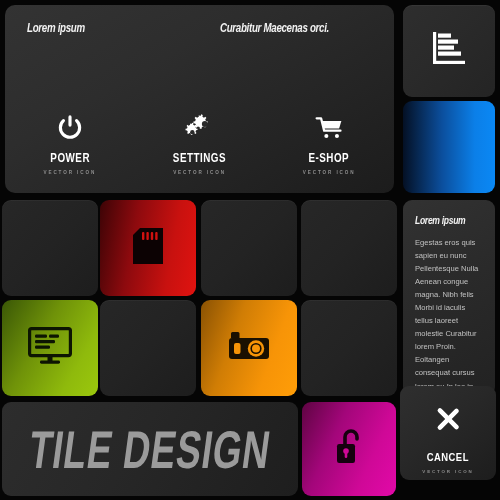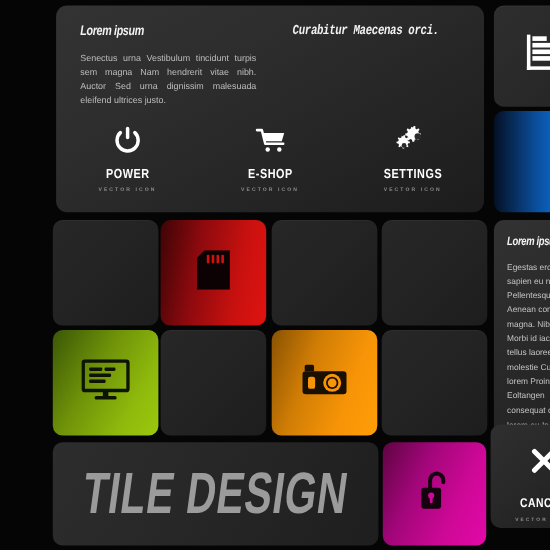--- a/index.html
+++ b/index.html
@@ -9,40 +9,39 @@
     font-family: "Liberation Sans", sans-serif;
     overflow: hidden;
   }
   #stage { position: relative; width: 500px; height: 500px; background: #050505; }
 
   
   .tile {
     position: absolute;
     border-radius: 9px;
     overflow: hidden;
-    margin-left: 46px;
   }
   .tile-dark {
     background: linear-gradient(135deg, #2e2e2e 0%, #2a2a2a 45%, #242424 100%);
     box-shadow: inset 0 1px 0 rgba(255,255,255,0.045);
   }
   .tile-darker {
     background: linear-gradient(135deg, #272727 0%, #232323 50%, #1d1d1d 100%);
     box-shadow: inset 0 1px 0 rgba(255,255,255,0.04);
   }
 
   
   #header {
     left: 5px; top: 5px; width: 389px; height: 188px;
     border-radius: 10px;
     background: linear-gradient(150deg, #333333 0%, #2d2d2d 35%, #242424 70%, #1c1c1c 100%);
   }
   .col { position: absolute; top: 16px; }
   #col-a { left: 22px; width: 160px; }
-  #col-b { left: 215px; width: 165px; font-family: Liberation Mono, monospace; }
+  #col-b { left: 215px; width: 165px; }
   .col-title {
     color: #f2f2f2;
     font-size: 12.5px;
     font-style: italic;
     font-weight: 700;
     letter-spacing: -0.4px;
     transform: scaleX(0.78);
     transform-origin: left center;
     white-space: nowrap;
     margin-bottom: 11px;
@@ -132,72 +131,71 @@
 </style>
 </head>
 <body>
 
 <div id="stage">
 
   <div class="tile" id="header">
 
     <div class="col" id="col-a">
       <div class="col-title">Lorem ipsum</div>
-      <div class="col-body">Senectus urna Vestibulum tincidunt turpis sem magna Nam hendrerit vitae nibh. Auctor Sed urna dignissim malesuada eleifend ultrices justo.</div>
     </div>
 
     <div class="col" id="col-b">
       <div class="col-title">Curabitur Maecenas orci.</div>
     </div>
 
     <div id="icon-row">
 
       <div class="icon-cell">
         <div class="icon-glyph">
           <svg width="28" height="28" viewBox="0 0 32 32">
             <path d="M8.5 7.5 A11 11 0 1 0 23.5 7.5" fill="none" stroke="#fff" stroke-width="3.6" stroke-linecap="round"></path>
             <rect x="14.2" y="1.5" width="3.6" height="13" rx="1.8" fill="#fff"></rect>
           </svg>
         </div>
         <div class="icon-name">POWER</div>
         <div class="icon-sub">VECTOR ICON</div>
       </div>
 
 
-
-      <div class="icon-cell">
-        <div class="icon-glyph">
-          <svg width="30" height="26" viewBox="0 0 34 28">
-            <path d="M3 3 L8 3 L11.5 17 L30 17" fill="none" stroke="#fff" stroke-width="2.6" stroke-linecap="round" stroke-linejoin="round"></path>
-            <path d="M9 6 L31 6 L28.5 14.5 L11 14.5 Z" fill="#fff"></path>
-            <circle cx="14" cy="23" r="2.3" fill="#fff"></circle>
-            <circle cx="26" cy="23" r="2.3" fill="#fff"></circle>
-          </svg>
-        </div>
-        <div class="icon-name">E-SHOP</div>
-        <div class="icon-sub">VECTOR ICON</div>
-      </div>
 
       <div class="icon-cell">
         <div class="icon-glyph">
           <svg width="30" height="28" viewBox="0 0 34 30">
             <g fill="#fff">
               <path d="M22.5 2 l2.6 .9 .9-2.4 2.4 1 -.5 2.5 2.2 1.6 2-1.6 1.6 2 -1.7 1.9 .9 2.6 2.5 .3 0 2.6 -2.5 .4 -.9 2.5 1.6 2 -2 1.6 -2-1.6 -2.5 .9 -.4 2.5 -2.6 0 -.3-2.5 -2.6-.9 -1.9 1.7 -2-1.6 1.6-2 -1.6-2.5 -2.5-.4 0-2.6 2.5-.3 .9-2.6 -1.7-1.9 1.6-2 2 1.6 2.5-1.6z" transform="translate(-2,-1) scale(0.78)"></path>
             </g>
             <circle cx="22.5" cy="10.5" r="3.4" fill="#2b2b2b"></circle>
             <g fill="#fff">
               <path d="M8 13 l2 .7 .7-1.9 1.9 .8 -.4 2 1.7 1.2 1.6-1.2 1.2 1.6 -1.3 1.5 .7 2 2 .2 0 2 -2 .3 -.7 2 1.3 1.6 -1.6 1.2 -1.6-1.2 -2 .7 -.3 2 -2 0 -.2-2 -2-.7 -1.5 1.3 -1.6-1.2 1.2-1.6 -1.2-2 -2-.3 0-2 2-.2 .7-2 -1.3-1.5 1.2-1.6 1.6 1.2 2-1.3z" transform="translate(-1,-1) scale(0.84)"></path>
             </g>
             <circle cx="8.3" cy="19.8" r="2.5" fill="#2b2b2b"></circle>
           </svg>
         </div>
         <div class="icon-name">SETTINGS</div>
         <div class="icon-sub">VECTOR ICON</div>
       </div>
 
+      <div class="icon-cell">
+        <div class="icon-glyph">
+          <svg width="30" height="26" viewBox="0 0 34 28">
+            <path d="M3 3 L8 3 L11.5 17 L30 17" fill="none" stroke="#fff" stroke-width="2.6" stroke-linecap="round" stroke-linejoin="round"></path>
+            <path d="M9 6 L31 6 L28.5 14.5 L11 14.5 Z" fill="#fff"></path>
+            <circle cx="14" cy="23" r="2.3" fill="#fff"></circle>
+            <circle cx="26" cy="23" r="2.3" fill="#fff"></circle>
+          </svg>
+        </div>
+        <div class="icon-name">E-SHOP</div>
+        <div class="icon-sub">VECTOR ICON</div>
+      </div>
+
     </div>
   </div>
 
   <div class="tile tile-dark" id="tile-chart">
     <div style="position:absolute;left:50%;top:50%;transform:translate(-50%,-50%);">
       <svg width="40" height="38" viewBox="0 0 40 38">
         <rect x="4" y="2" width="3.2" height="32" fill="#fff"></rect>
         <rect x="4" y="30.8" width="32" height="3.2" fill="#fff"></rect>
         <rect x="9" y="3.5" width="13" height="4.2" fill="#fff"></rect>
         <rect x="9" y="9.5" width="20" height="4.2" fill="#fff"></rect>

